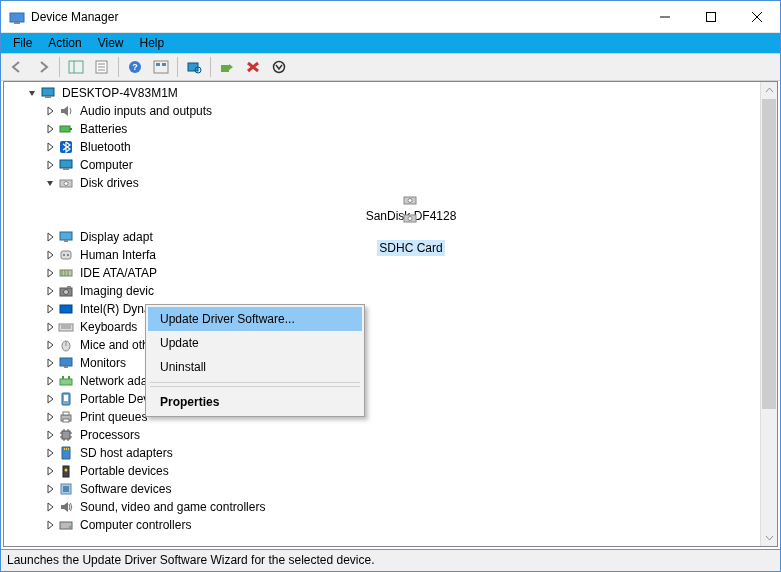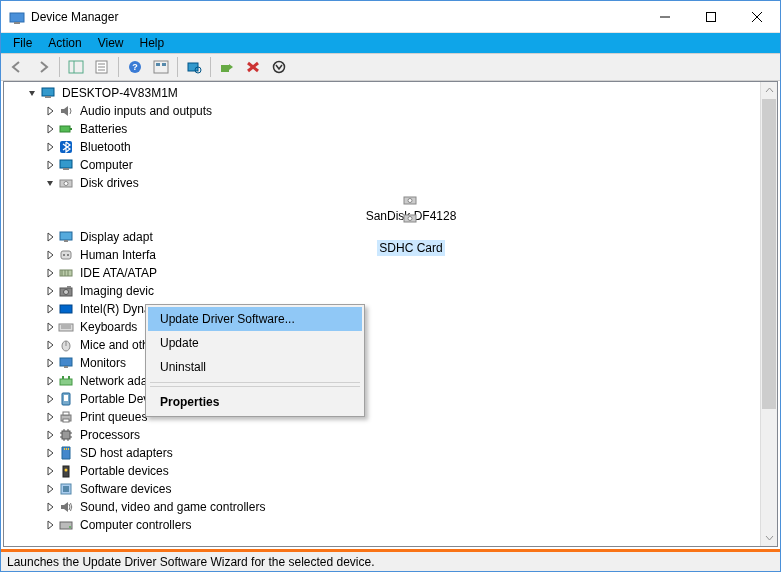--- a/index.html
+++ b/index.html
@@ -14,21 +14,21 @@
   .menubar .m { padding: 2px 8px; cursor: default; }
   .toolbar { height: 28px; background: #f0f0f0; border-top: 1px solid #d0d0d0; border-bottom: 1px solid #d0d0d0; display: flex; align-items: center; padding: 0 4px; gap: 2px; }
   .toolbar .tbtn { width: 24px; height: 22px; display: flex; align-items: center; justify-content: center; border: 1px solid transparent; }
   .toolbar .sep { width: 1px; height: 20px; background: #c0c0c0; margin: 0 2px; }
   .client { flex: 1; display: flex; border: 1px solid #828790; margin: 0 2px 2px 2px; background: #fff; overflow: hidden; position: relative; }
   .tree { flex: 1; overflow: auto; padding: 2px 0; }
   .scrollbar-v { width: 17px; background: #f0f0f0; border-left: 1px solid #ddd; position: relative; }
   .scrollbar-v .sb-btn { width: 100%; height: 17px; background: #f0f0f0; display: flex; align-items: center; justify-content: center; position: absolute; }
   .scrollbar-v .sb-btn svg { opacity: .6; }
   .scrollbar-v .thumb { position: absolute; left: 1px; right: 1px; top: 17px; height: 310px; background: #cdcdcd; }
-  .statusbar { height: 22px; background: #f0f0f0; border-top: 3px solid #f97316; padding: 3px 6px; font-size: 12px; }
+  .statusbar { height: 22px; background: #f0f0f0; border-top: 1px solid #f97316; padding: 3px 6px; font-size: 12px; }
   .node { display: flex; align-items: center; height: 18px; padding-left: 6px; }
   .node .exp { width: 12px; height: 12px; display: flex; align-items: center; justify-content: center; cursor: default; }
   .node .ic { width: 16px; height: 16px; margin: 0 4px 0 2px; display:flex; align-items:center; justify-content:center; flex-shrink:0;}
   .node .lbl { white-space: nowrap; padding: 1px 2px; }
   .node.sel .lbl { background: #cce8ff; margin-top: 14px; }
   .indent1 { padding-left: 22px; }
   .indent2 { padding-left: 40px; }
   .indent3 { padding-left: 58px; flex-direction: column; }
   .ctx-menu { position: absolute; left: 141px; top: 222px; width: 220px; background: #f2f2f2; border: 1px solid #a0a0a0; box-shadow: 3px 3px 4px rgba(0,0,0,.25); padding: 2px; z-index: 10; }
   .ctx-menu .mi { height: 24px; display: flex; align-items: center; padding: 0 12px; font-size: 12px; }

